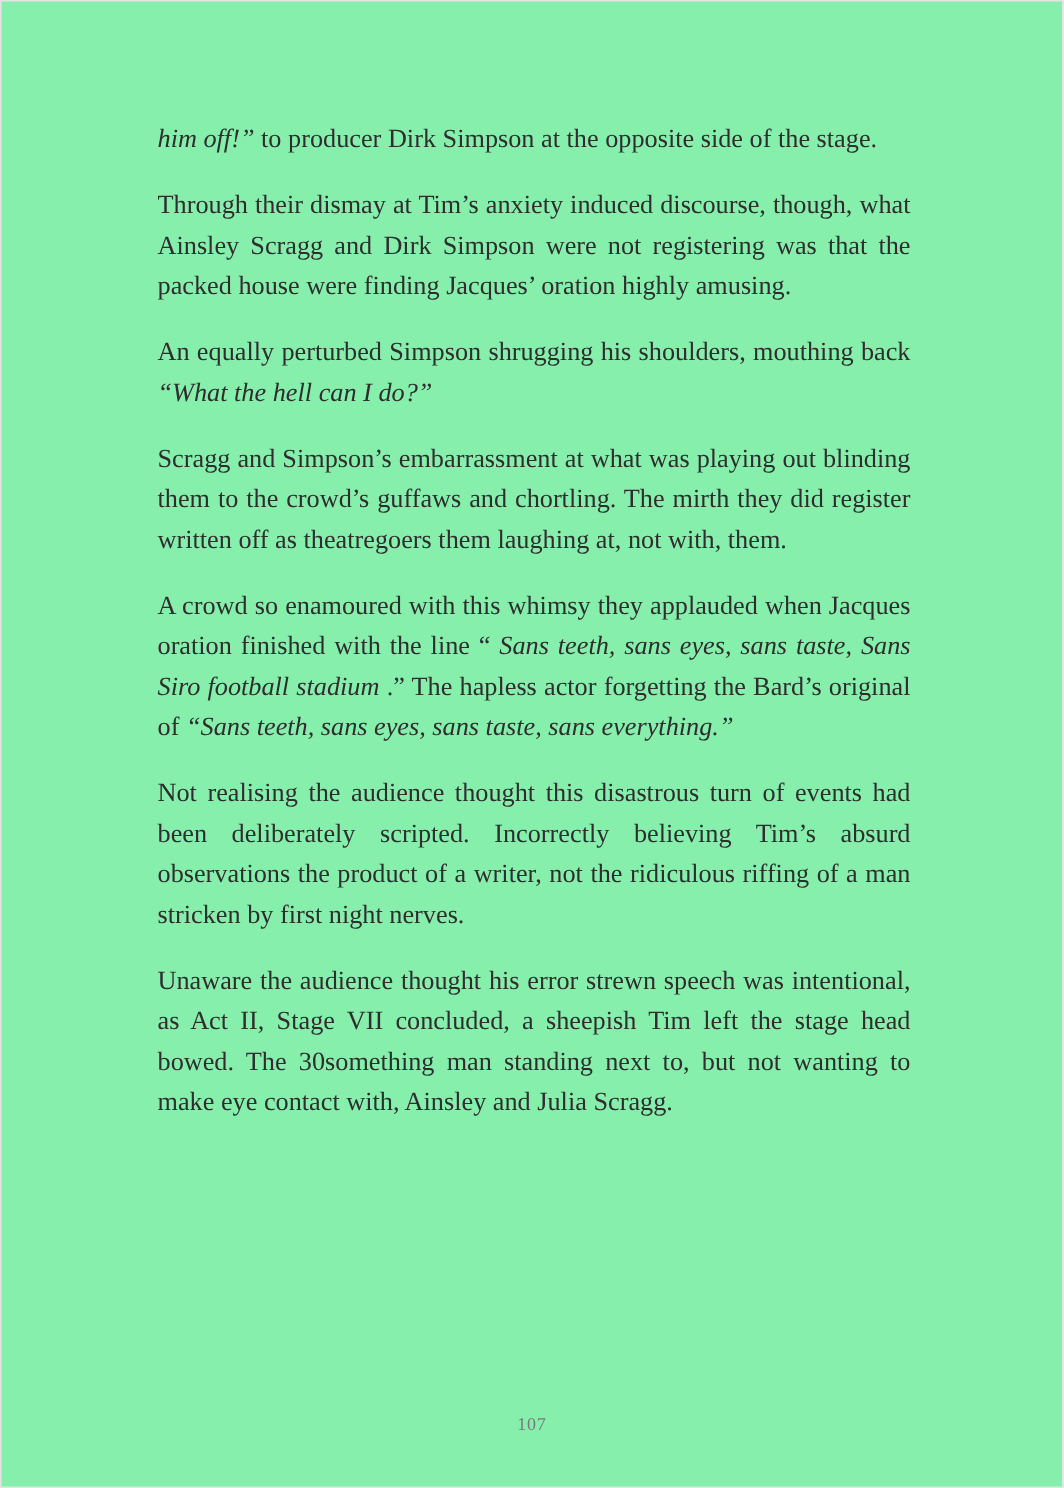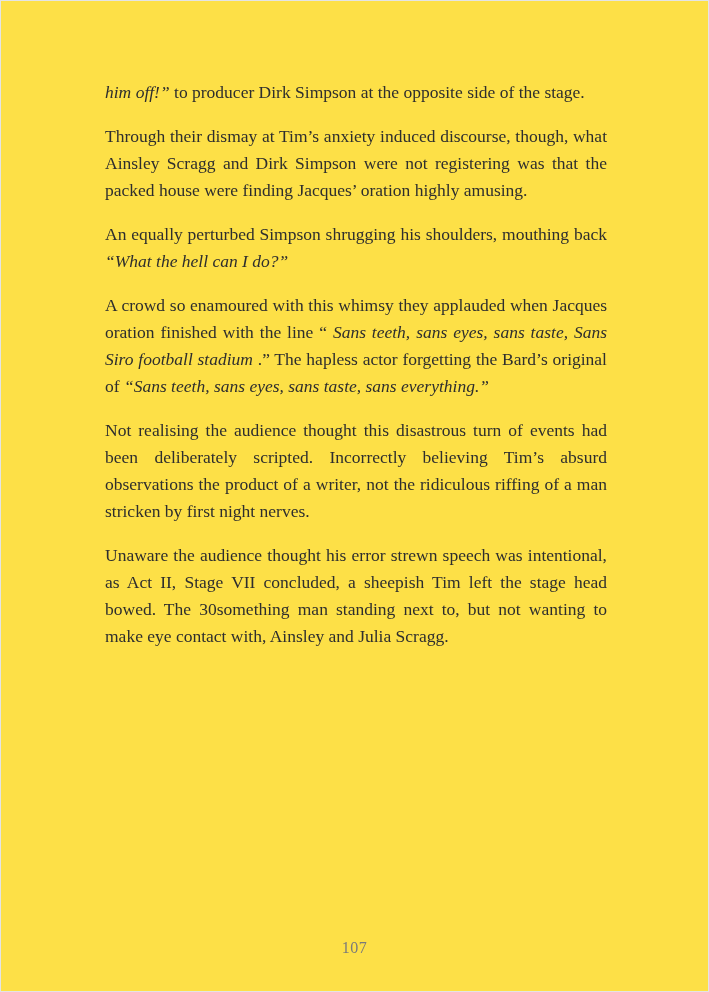--- a/index.html
+++ b/index.html
@@ -5,21 +5,21 @@
   html, body {
     margin: 0;
     padding: 0;
     background: #ffffff;
   }
   .page {
     position: relative;
     width: 709px;
     height: 992px;
     box-sizing: border-box;
-    background: #fde047;
+    background: #86efac;
     border: 1px solid #e4e4e4;
     overflow: hidden;
   }
   .page-body {
     position: absolute;
     left: 104px;
     top: 78px;
     width: 502px;
   }
   .page-body p {
@@ -36,31 +36,32 @@
   .run-italic {
     font-style: italic;
   }
   .page-number {
     position: absolute;
     bottom: 34px;
     left: 0;
     width: 100%;
     text-align: center;
     font-family: "Liberation Serif", serif;
-    font-size: 16px;
+    font-size: 12px;
     color: #7a7a7a;
     letter-spacing: 0.5px;
   }
 </style>
 </head>
 <body>
 
 <div class="page">
   <div class="page-body">
       <p><span class="run-italic">him off!”</span><span> to producer Dirk Simpson at the opposite side of the stage.</span></p>
       <p><span>Through their dismay at Tim’s anxiety induced discourse, though, what Ainsley Scragg and Dirk Simpson were not registering was that the packed house were finding Jacques’ oration highly amusing.</span></p>
       <p><span>An equally perturbed Simpson shrugging his shoulders, mouthing back </span><span class="run-italic">“What the hell can I do?”</span></p>
+      <p><span>Scragg and Simpson’s embarrassment at what was playing out blinding them to the crowd’s guffaws and chortling. The mirth they did register written off as theatregoers them laughing at, not with, them.</span></p>
       <p><span>A crowd so enamoured with this whimsy they applauded when Jacques oration finished with the line “ </span><span class="run-italic">Sans teeth, sans eyes, sans taste, Sans Siro football stadium</span><span> .” The hapless actor forgetting the Bard’s original of </span><span class="run-italic">“Sans teeth, sans eyes, sans taste, sans everything.”</span></p>
       <p><span>Not realising the audience thought this disastrous turn of events had been deliberately scripted. Incorrectly believing Tim’s absurd observations the product of a writer, not the ridiculous riffing of a man stricken by first night nerves.</span></p>
       <p><span>Unaware the audience thought his error strewn speech was intentional, as Act II, Stage VII concluded, a sheepish Tim left the stage head bowed. The 30something man standing next to, but not wanting to make eye contact with, Ainsley and Julia Scragg.</span></p>
     </div>
   <div class="page-number">107</div>
 </div>
 
 </body></html>

